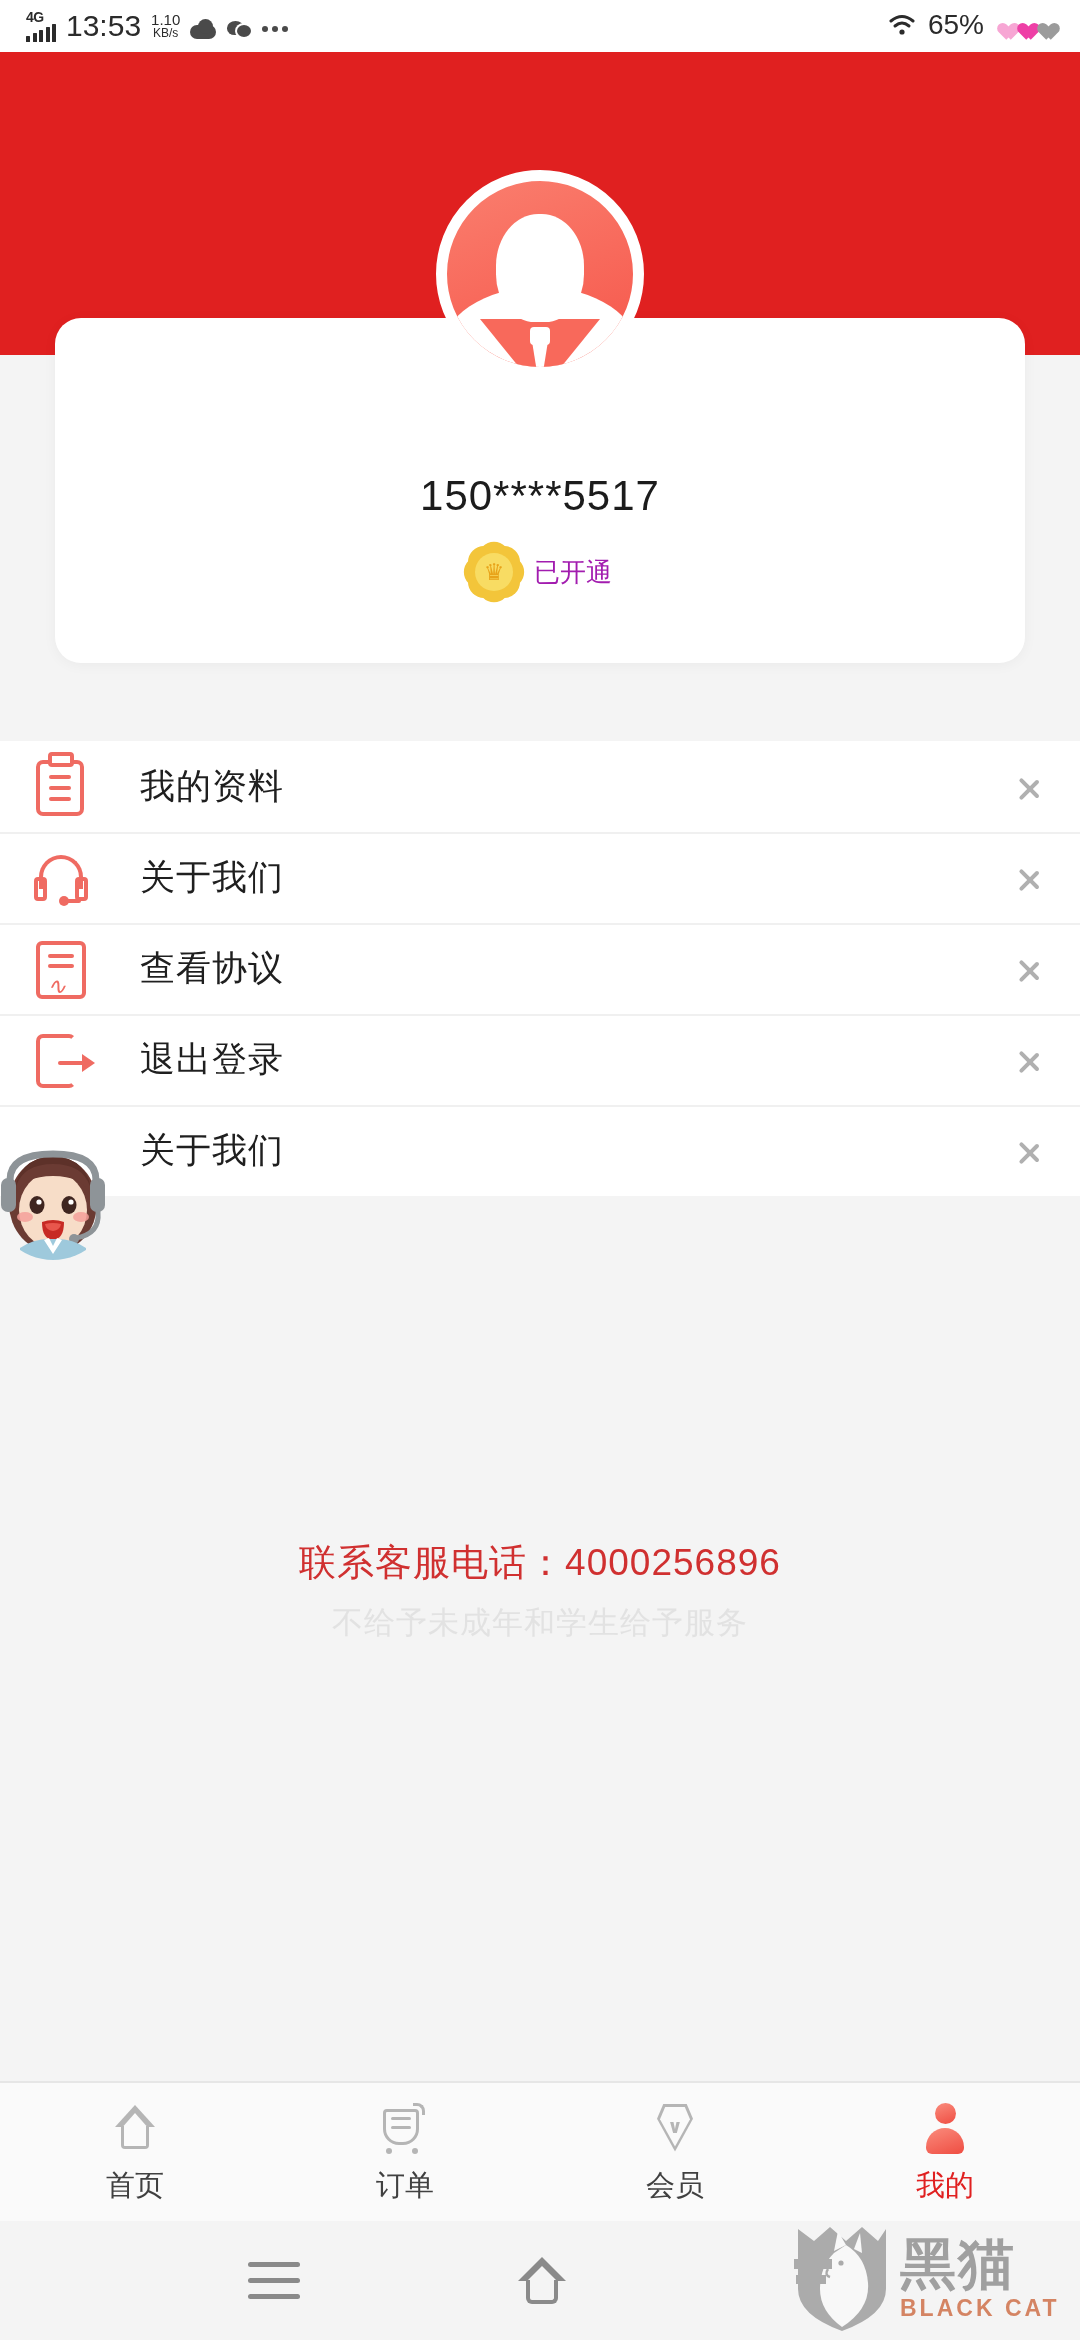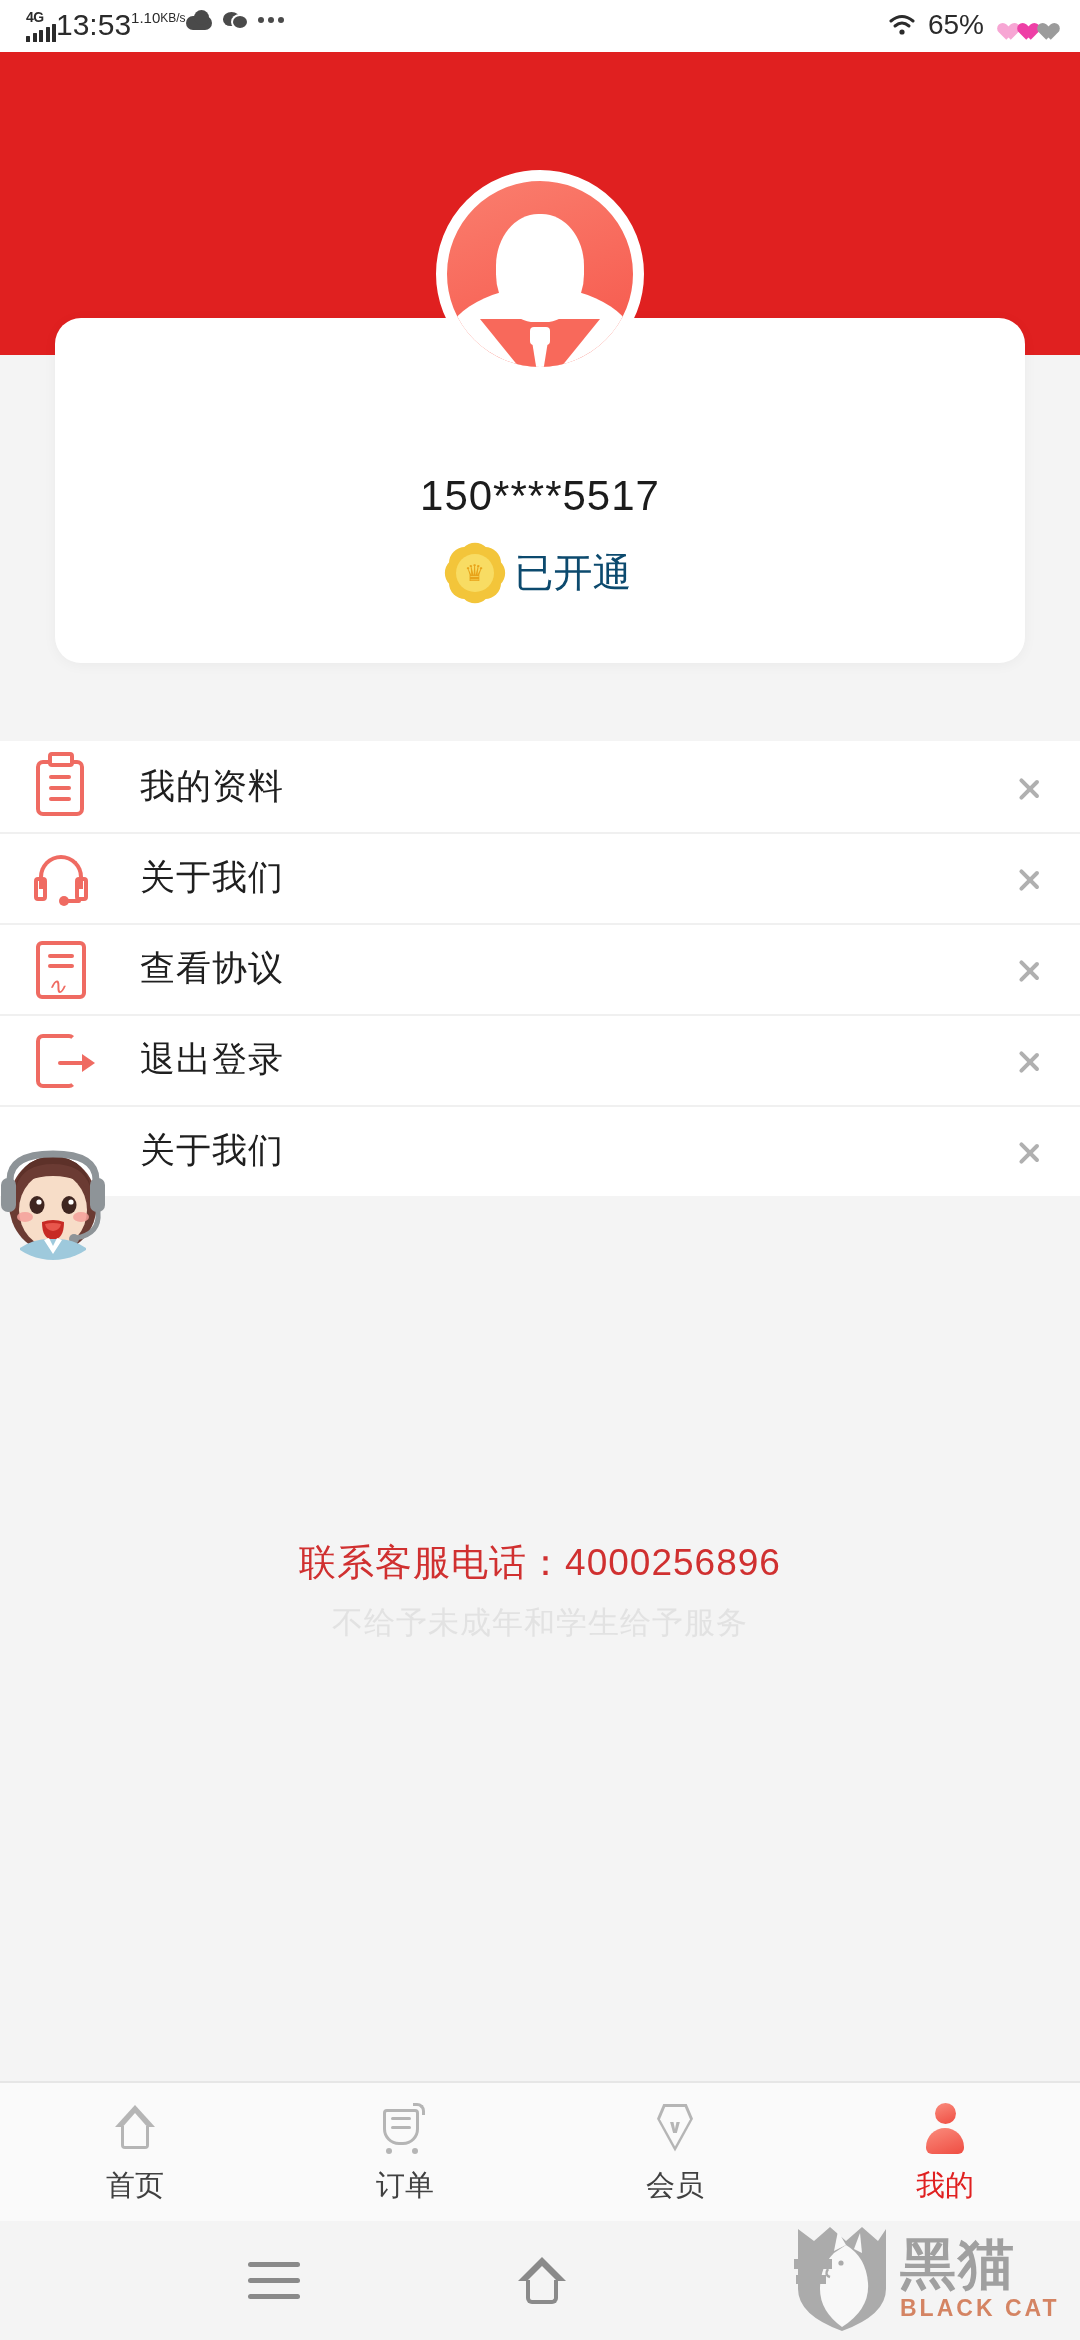--- a/index.html
+++ b/index.html
@@ -10,30 +10,30 @@
     overflow:hidden;
     position:relative;
   }
 
   
   .statusbar{
     position:absolute; top:0; left:0; width:1080px; height:52px;
     background:#ffffff; display:flex; align-items:center;
     padding:0 26px; color:#2b2b2b;
   }
-  .sb-left{ display:flex; align-items:flex-start; }
+  .sb-left{ display:flex; align-items:flex-end; gap:10px; }
   .net-grp{ display:flex; flex-direction:column; align-items:flex-start; line-height:1; }
   .net-label{ font-size:14px; font-weight:bold; letter-spacing:-0.5px; margin-bottom:1px; }
   .bars{ display:flex; align-items:flex-end; gap:2.5px; height:17px; }
   .bars i{ display:block; width:4px; background:#2b2b2b; border-radius:0.5px; }
   .bars i:nth-child(1){height:6px} .bars i:nth-child(2){height:9px}
   .bars i:nth-child(3){height:12px} .bars i:nth-child(4){height:15px}
   .bars i:nth-child(5){height:18px}
   .sb-time{ font-size:30px; font-weight:400; letter-spacing:0px; line-height:1; padding-bottom:1px;}
-  .sb-rate{ display:flex; flex-direction:row; align-items:center; line-height:1.05; font-size:14px; padding-bottom:2px;}
+  .sb-rate{ display:flex; flex-direction:column; align-items:center; line-height:1.05; font-size:14px; padding-bottom:2px;}
   .sb-rate .r1{font-size:15px}
   .sb-rate .r2{font-size:12px}
   .sb-icons{ display:flex; align-items:center; gap:11px; padding-bottom:3px; }
   .ic-cloud{ width:26px;height:20px; position:relative; }
   .ic-cloud:before{ content:""; position:absolute; left:0; bottom:0; width:26px;height:14px;
      background:#4a4a4a; border-radius:9px 9px 9px 9px; }
   .ic-cloud:after{ content:""; position:absolute; left:8px; top:0; width:15px;height:15px;
      background:#4a4a4a; border-radius:50%; }
   .ic-wechat{ width:24px;height:20px; position:relative; }
   .ic-wechat:before{content:"";position:absolute;left:0;top:2px;width:17px;height:14px;background:#4a4a4a;border-radius:50% 50% 45% 45%;}
@@ -114,21 +114,21 @@
     position:absolute; inset:0; background:#f3c53a; border-radius:16px;
   }
   .vip-badge .inner{
     position:absolute; left:7px; top:7px; width:38px;height:38px;
     background:#f8dc63; border-radius:50%;
   }
   .vip-badge .crown{
     position:absolute; left:50%; top:50%; transform:translate(-50%,-50%);
     font-size:23px; color:#e8a319; line-height:1;
   }
-  .vip-text{ font-size:39px; color:#0c4a6e;font-family:Liberation Mono, monospace; }
+  .vip-text{ font-size:26px; color:#a21caf;font-family:Liberation Mono, monospace; }
 
   
   .menu-list{
     position:absolute; left:0; top:741px; width:1080px;
     background:#ffffff;
   }
   .menu-row{
     position:relative; height:91px; display:flex; align-items:center;
     background:#ffffff; padding-left:30px; padding-right:36px;
   }

